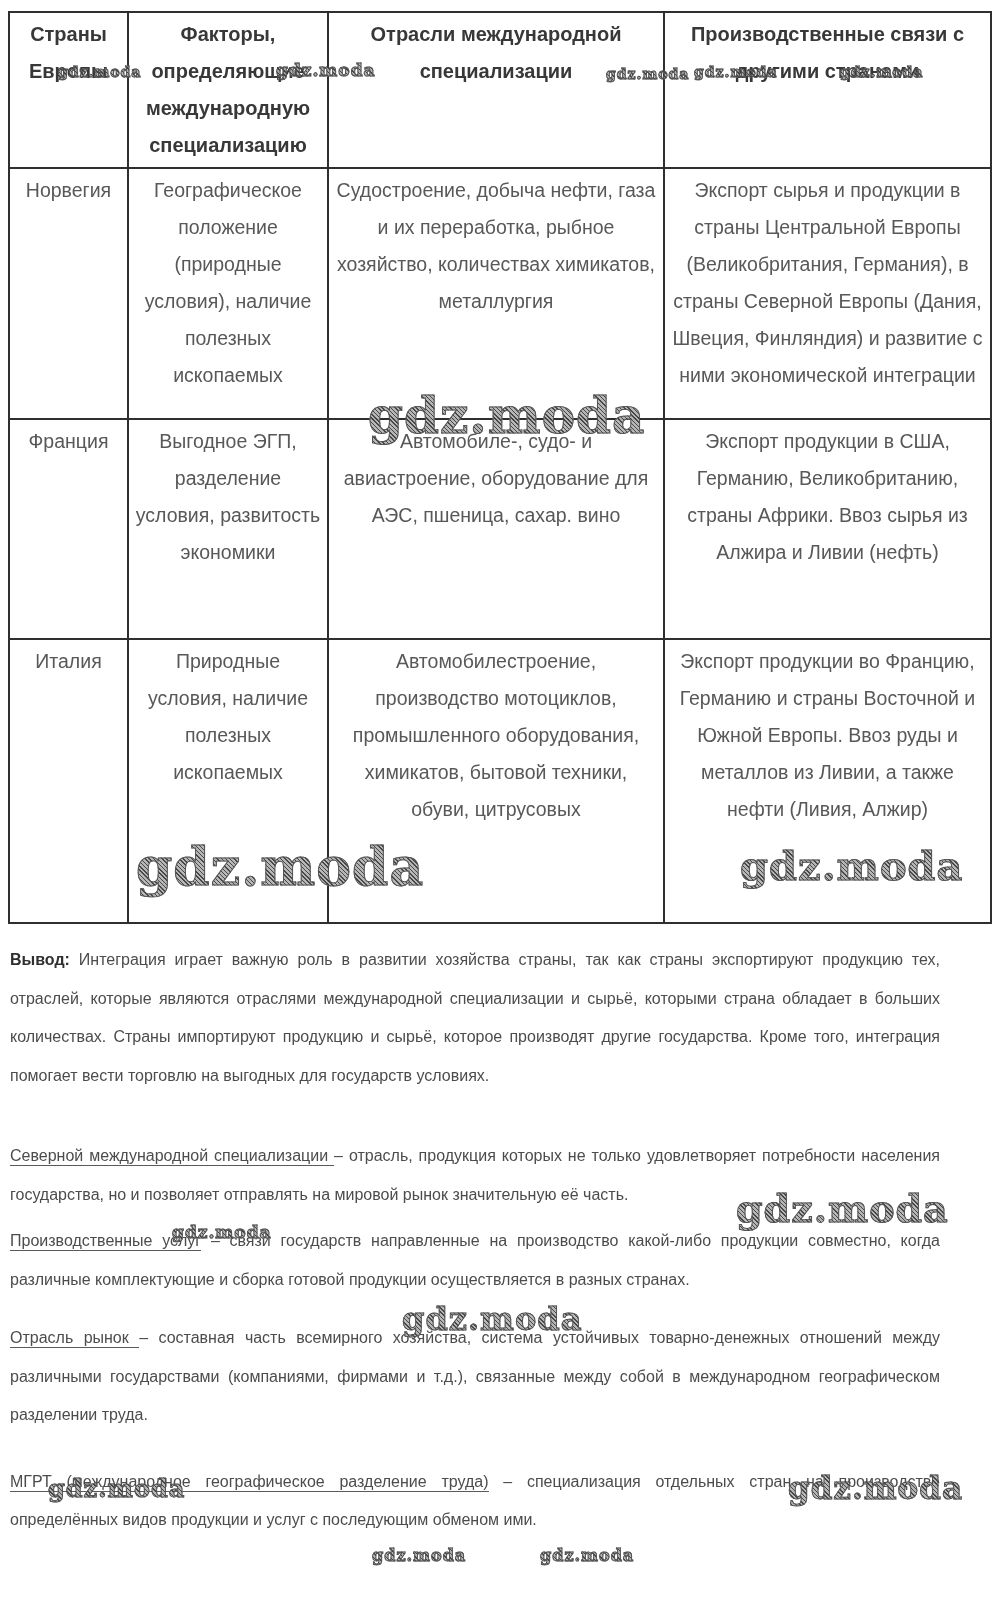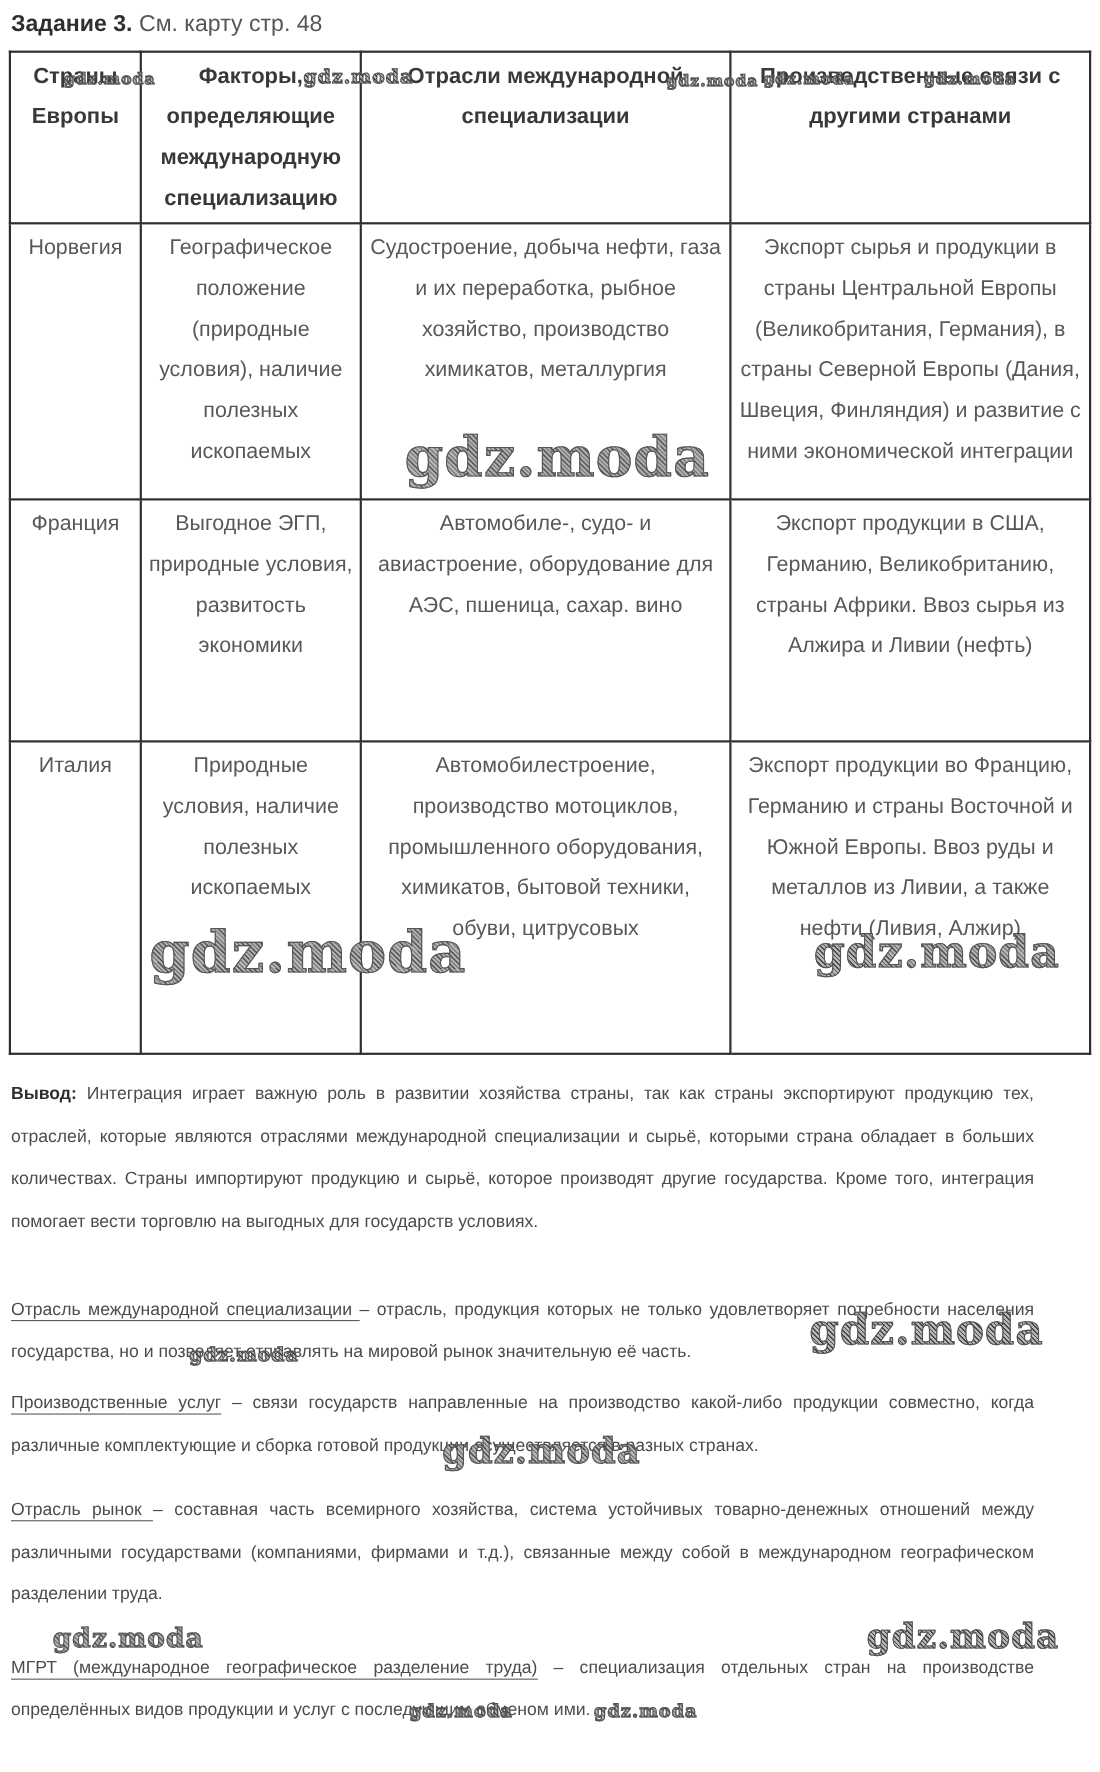--- a/index.html
+++ b/index.html
@@ -49,67 +49,63 @@
       -webkit-background-clip:text;background-clip:text;color:transparent;
       -webkit-text-stroke:1px #4c4c4c;
     }
   }
 </style>
 </head>
 <body>
 
 <div class="page">
 
-  <div class="title">
-    <span class="tb">Задание 3.</span>
-    <span class="tr">См. карту стр. 48</span>
-  </div>
 
   <table class="spec">
     <colgroup>
       <col style="width:119px">
         <col style="width:200px">
         <col style="width:336px">
         <col style="width:327px">
     </colgroup>
     <tbody>
       <tr class="rh">
         <th>Страны Европы</th>
         <th>Факторы, определяющие международную специализацию</th>
         <th>Отрасли международной специализации</th>
         <th>Производственные связи с другими странами</th>
       </tr>
       <tr class="r0">
         <td>Норвегия</td>
         <td>Географическое положение (природные условия), наличие полезных ископаемых</td>
-        <td>Судостроение, добыча нефти, газа и их переработка, рыбное хозяйство, производство химикатов, металлургия</td>
+        <td>Судостроение, добыча нефти, газа и их переработка, рыбное хозяйство, количествах химикатов, металлургия</td>
         <td>Экспорт сырья и продукции в страны Центральной Европы (Великобритания, Германия), в страны Северной Европы (Дания, Швеция, Финляндия) и развитие с ними экономической интеграции</td>
       </tr>
       <tr class="r1">
         <td>Франция</td>
-        <td>Выгодное ЭГП, природные условия, развитость экономики</td>
+        <td>Выгодное ЭГП, разделение условия, развитость экономики</td>
         <td>Автомобиле-, судо- и авиастроение, оборудование для АЭС,  пшеница, сахар. вино</td>
         <td>Экспорт продукции в США, Германию, Великобританию, страны Африки. Ввоз сырья из Алжира и Ливии (нефть)</td>
       </tr>
       <tr class="r2">
         <td>Италия</td>
         <td>Природные условия, наличие полезных ископаемых</td>
         <td>Автомобилестроение, производство мотоциклов, промышленного оборудования, химикатов, бытовой техники, обуви, цитрусовых</td>
         <td>Экспорт продукции во Францию, Германию и страны Восточной и Южной Европы. Ввоз руды и металлов из Ливии, а также нефти (Ливия, Алжир)</td>
       </tr>
     </tbody>
   </table>
 
   <p class="para conclusion">
     <span class="lead">Вывод:</span>
     <span>Интеграция играет важную роль в развитии хозяйства страны, так как страны экспортируют продукцию тех, отраслей, которые являются отраслями международной специализации и сырьё, которыми страна обладает в больших количествах. Страны импортируют продукцию и сырьё, которое производят другие государства. Кроме того, интеграция помогает вести торговлю на выгодных для государств условиях.</span>
   </p>
 
   <p class="para def1">
-    <span class="u">Отрасль международной специализации </span>
+    <span class="u">Северной международной специализации </span>
     <span>–  отрасль, продукция которых не только удовлетворяет потребности населения государства, но и позволяет отправлять на мировой рынок значительную её часть.</span>
   </p>
 
   <p class="para def2">
     <span class="u">Производственные услуг</span>
     <span>– связи государств направленные на производство какой-либо продукции совместно, когда различные комплектующие и сборка готовой продукции осуществляется в разных странах.</span>
   </p>
 
   <p class="para def3">
     <span class="u">Отрасль рынок </span>

